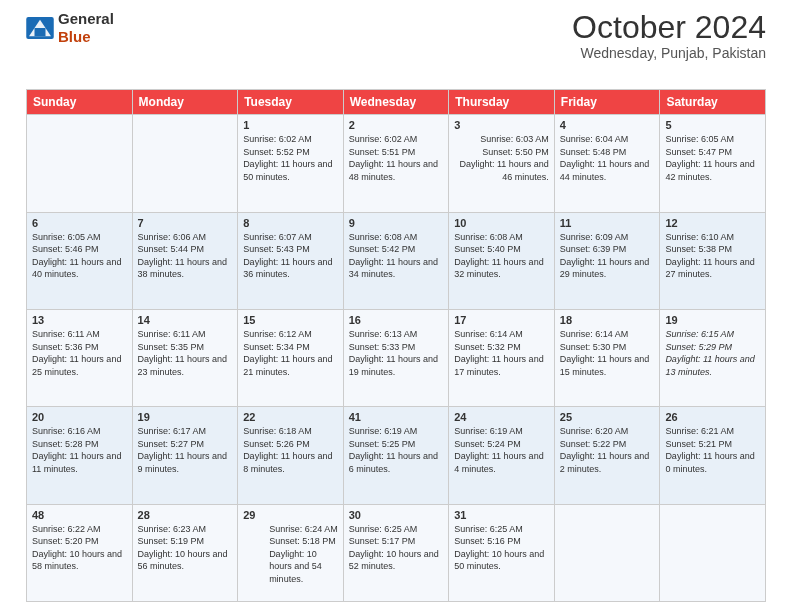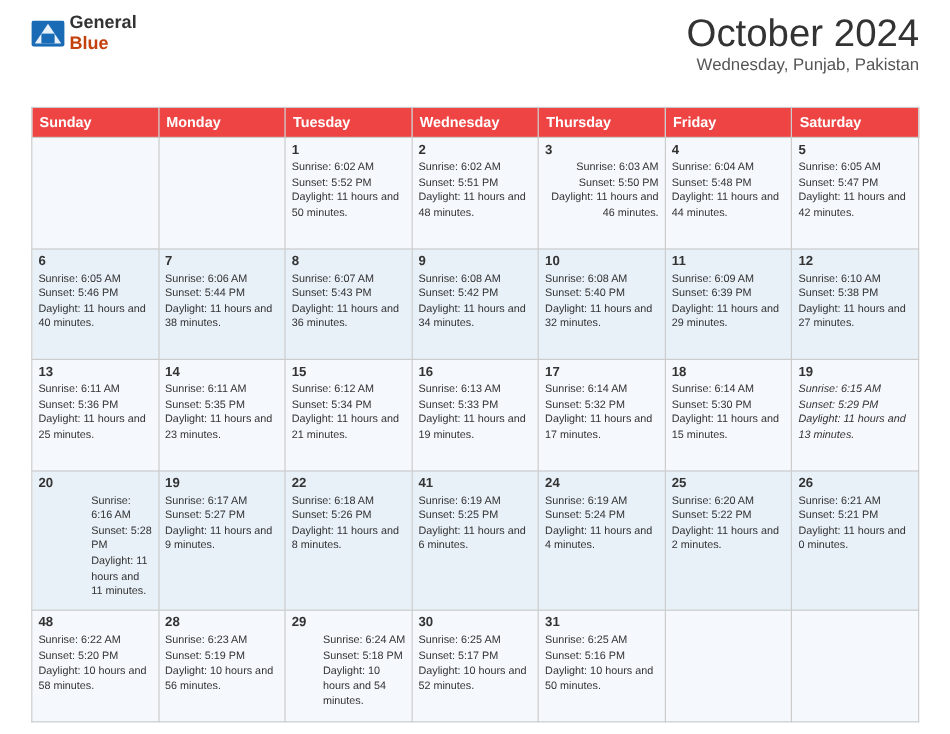--- a/index.html
+++ b/index.html
@@ -240,21 +240,21 @@
           <td>
             <span class="day-num">19</span>
             <div class="cell-content" style="white-space: pre-line; font-style: italic;">Sunrise: 6:15 AM
 Sunset: 5:29 PM
 Daylight: 11 hours and 13 minutes.</div>
           </td>
         </tr>
         <tr>
           <td>
             <span class="day-num">20</span>
-            <div class="cell-content" style="white-space: pre-line; margin-left: 44px;">Sunrise: 6:16 AM
+            <div class="cell-content" style="white-space: pre-line;">Sunrise: 6:16 AM
 Sunset: 5:28 PM
 Daylight: 11 hours and 11 minutes.</div>
           </td>
           <td>
             <span class="day-num">19</span>
             <div class="cell-content" style="white-space: pre-line;">Sunrise: 6:17 AM
 Sunset: 5:27 PM
 Daylight: 11 hours and 9 minutes.</div>
           </td>
           <td>

